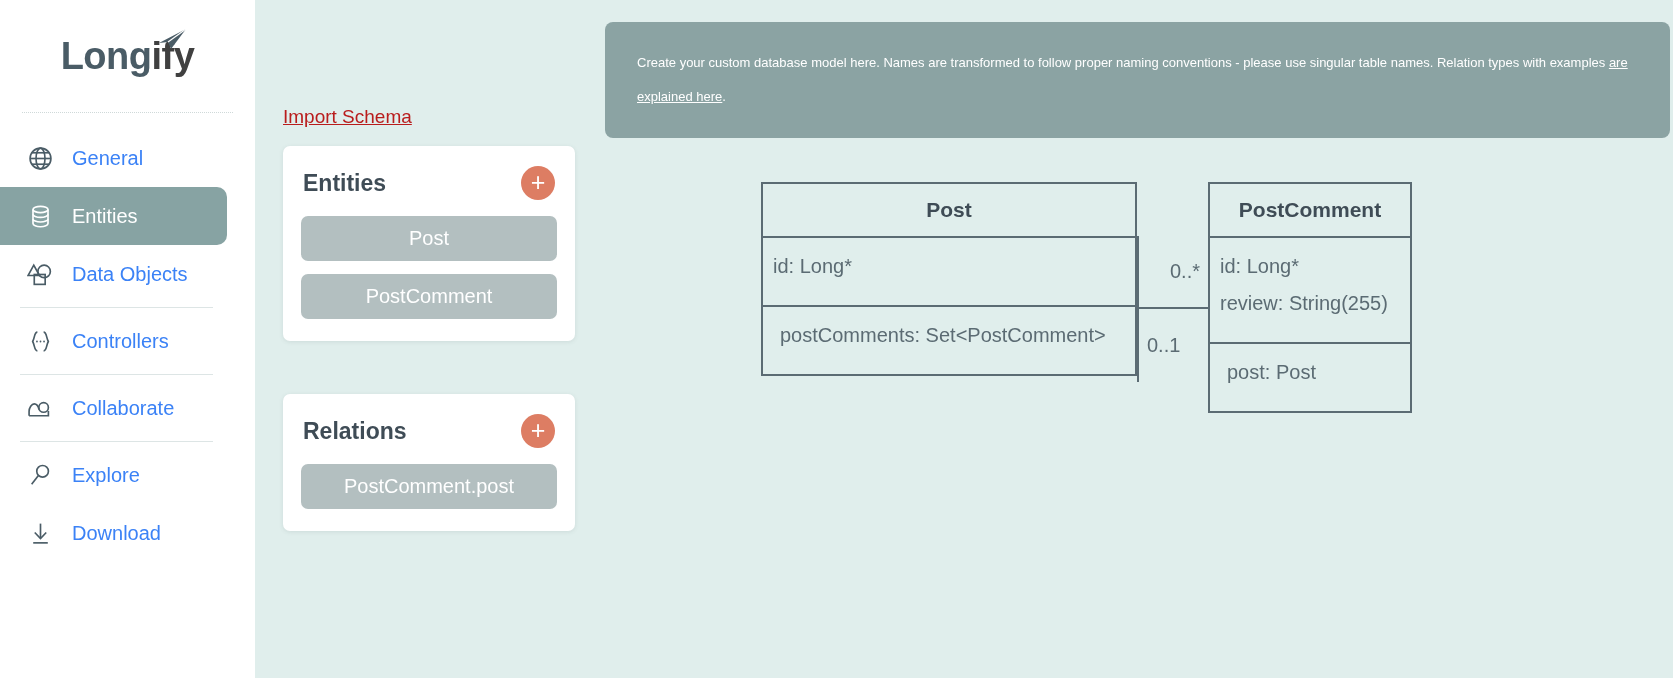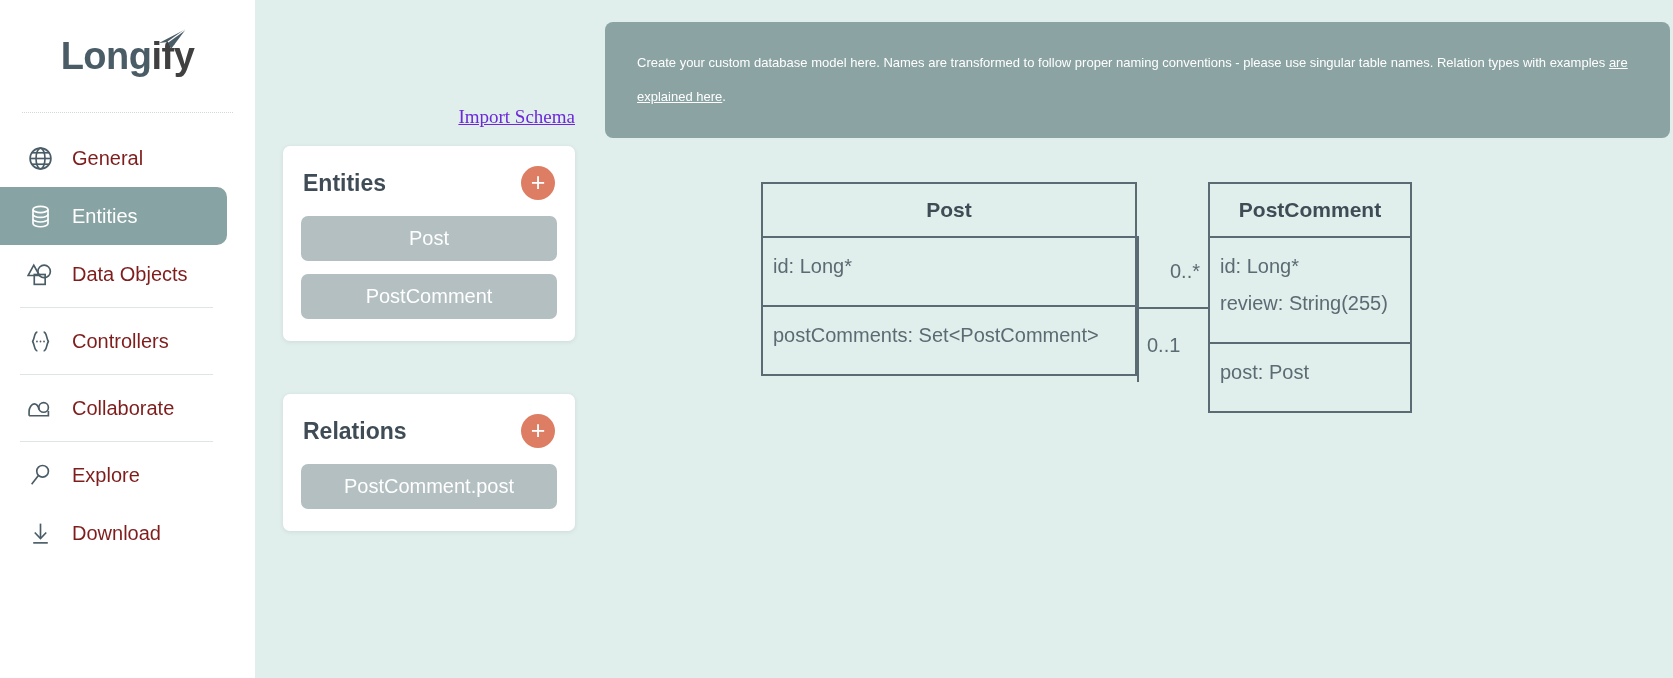--- a/index.html
+++ b/index.html
@@ -81,21 +81,21 @@
     flex: 0 0 44px;
   }
   .nav-icon svg {
     stroke: #4a5c66;
     fill: none;
     stroke-width: 1.6;
   }
 
   .nav-label {
     font-size: 20px;
-    color: #7f1d1d;
+    color: #3b82f6;
     margin-left: 10px;
     white-space: nowrap;
   }
 
   .nav-sep {
     height: 1px;
     background: #dde5e5;
     margin: 4px 42px 4px 20px;
   }
 
@@ -126,26 +126,25 @@
     color: #ffffff;
     text-decoration: underline;
   }
 
   
   .import-link {
     position: absolute;
     left: 28px;
     top: 106px;
     width: 292px;
-    text-align: right;
+    text-align: left;
     font-size: 19px;
-    color: #6d28d9;
+    color: #b91c1c;
     text-decoration: underline;
     cursor: pointer;
-    font-family: Liberation Serif, serif;
   }
 
   
   .panel {
     position: absolute;
     left: 28px;
     width: 292px;
     background: #ffffff;
     border-radius: 7px;
     box-shadow: 0 1px 4px rgba(80,100,100,0.13);
@@ -216,21 +215,21 @@
     justify-content: center;
     font-size: 21px;
     font-weight: bold;
     color: #3f4c56;
     border-bottom: 2px solid #5b6b73;
   }
   .uml-section {
     padding: 10px 10px 20px 10px;
     border-bottom: 2px solid #5b6b73;
   }
-  .uml-section:last-child { border-bottom: none; }
+  .uml-section:last-child { border-bottom: none; margin-left: 7px; }
   .uml-row {
     font-size: 20px;
     color: #5b6b73;
     line-height: 37px;
     white-space: nowrap;
   }
 
   #box-post { left: 0px; top: 0px; width: 376px; }
   #box-postcomment { left: 447px; top: 0px; width: 204px; }
 

